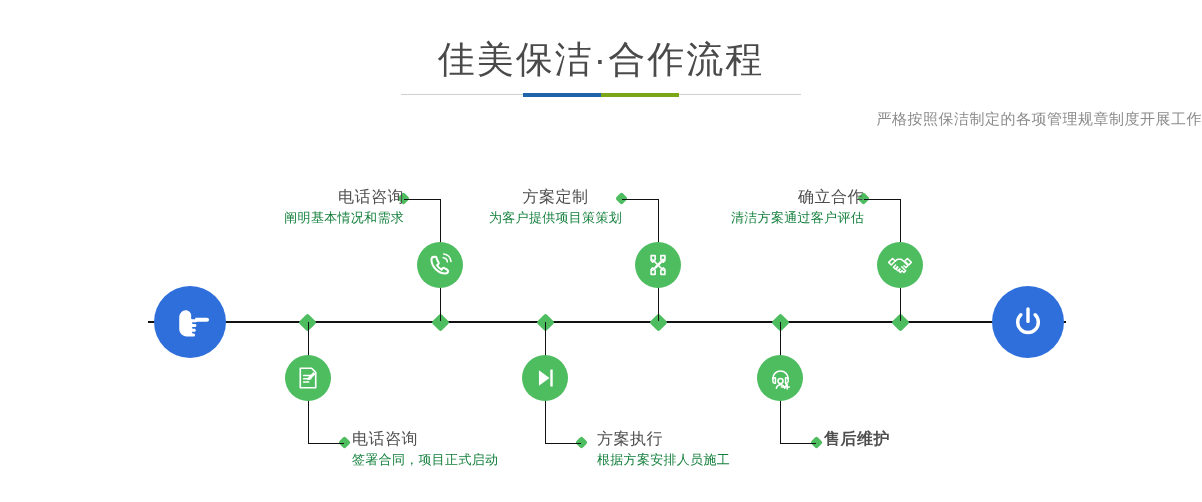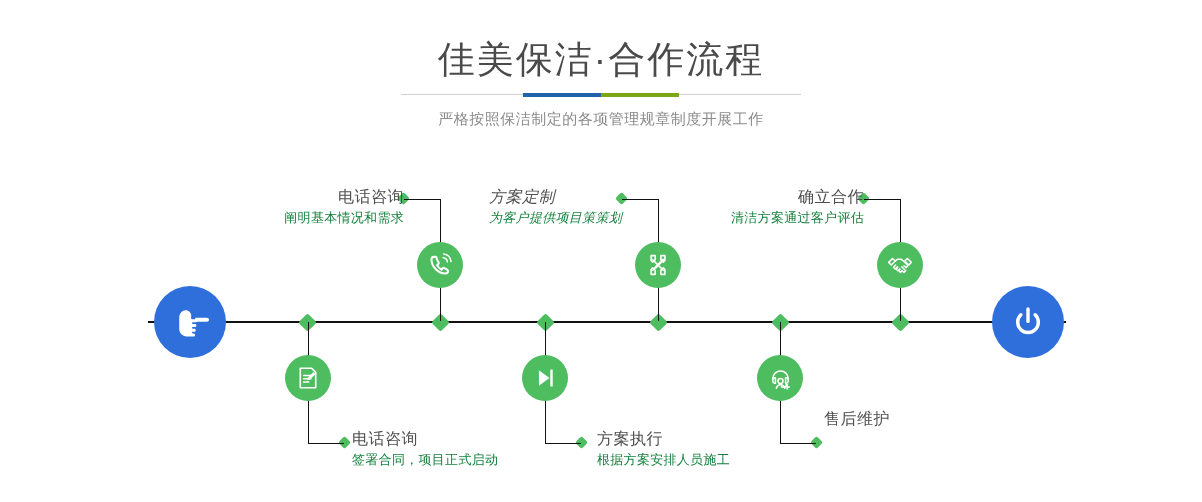--- a/index.html
+++ b/index.html
@@ -29,21 +29,21 @@
     background: #cfcfcf;
   }
   .rule-blue {
     position: absolute; left: 122px; top: 0; width: 78px; height: 4px;
   }
   .rule-green {
     position: absolute; left: 200px; top: 0; width: 78px; height: 4px;
   }
   .hdr-sub {
     position: absolute; left: 0; top: 108px; width: 1202px;
-    text-align: center;
+    text-align: right;
     font-size: 15px; line-height: 22px;
     color: #8b8b8b;
     letter-spacing: 0.5px;
     white-space: nowrap;
   }
 
   
   .tl-line {
     position: absolute; left: 148px; top: 321px; width: 918px; height: 2px;
     background: #111111;
@@ -148,21 +148,21 @@
         <path d="M15 9h10v10l-6 6-4-4z"></path>
         <path d="M49 9H39v10l6 6 4-4z"></path>
         <path d="M15 55h10V45l-6-6-4 4z"></path>
         <path d="M49 55H39V45l6-6 4 4z"></path>
         <path d="M19 19 45 45"></path>
         <path d="M45 19 19 45"></path>
       </g>
       <path fill="#ffffff" d="M44.2 15.6l4.2 4.2-20 20-5.6 1.4 1.4-5.6z"></path>
     </svg>
   </div>
-  <div class="lbl lbl-top" style="right:580px; top:186px; text-align:left;font-style:italic;">
+  <div class="lbl lbl-top" style="right:580px; top:186px; text-align:center;">
     <div class="lbl-title">方案定制</div>
     <div class="lbl-desc">为客户提供项目策策划</div>
   </div>
 
   <div class="connector" style="left: 900px; top: 199px; height: 122px; background: rgb(17, 17, 17);"></div>
   <div class="elbow-h" style="left: 864px; top: 199px; width: 36px; background: rgb(17, 17, 17);"></div>
   <div class="diamond" style="left: 859px; top: 194px; width: 9px; height: 9px; background: rgb(77, 189, 95);"></div>
   <div class="node" style="left: 877px; top: 242px; background: rgb(77, 189, 95);">
     <svg width="28" height="28" viewBox="0 0 64 64" aria-hidden="true">
       <g fill="none" stroke="#ffffff" stroke-width="3.4" stroke-linejoin="round" stroke-linecap="round">
@@ -224,17 +224,17 @@
         <path d="M14 30v9a4 4 0 0 0 4 4h2V30h-2a4 4 0 0 0-4 4z"></path>
         <path d="M50 30v9a4 4 0 0 1-4 4h-2V30h2a4 4 0 0 1 4 4z"></path>
         <path d="M46 43v3a6 6 0 0 1-6 6h-6"></path>
         <circle cx="32" cy="38" r="6"></circle>
         <path d="M22 55c1.5-5 5.5-8 10-8s8.5 3 10 8"></path>
         <line x1="48" y1="47" x2="48" y2="57"></line>
         <line x1="43" y1="52" x2="53" y2="52"></line>
       </g>
     </svg>
   </div>
-  <div class="lbl lbl-bot" style="left:824px; top:408px;">
+  <div class="lbl lbl-bot" style="left:824px; top:428px;font-weight:bold;">
     <div class="lbl-title">售后维护</div>
   </div>
 
 </div>
 
 </body></html>

